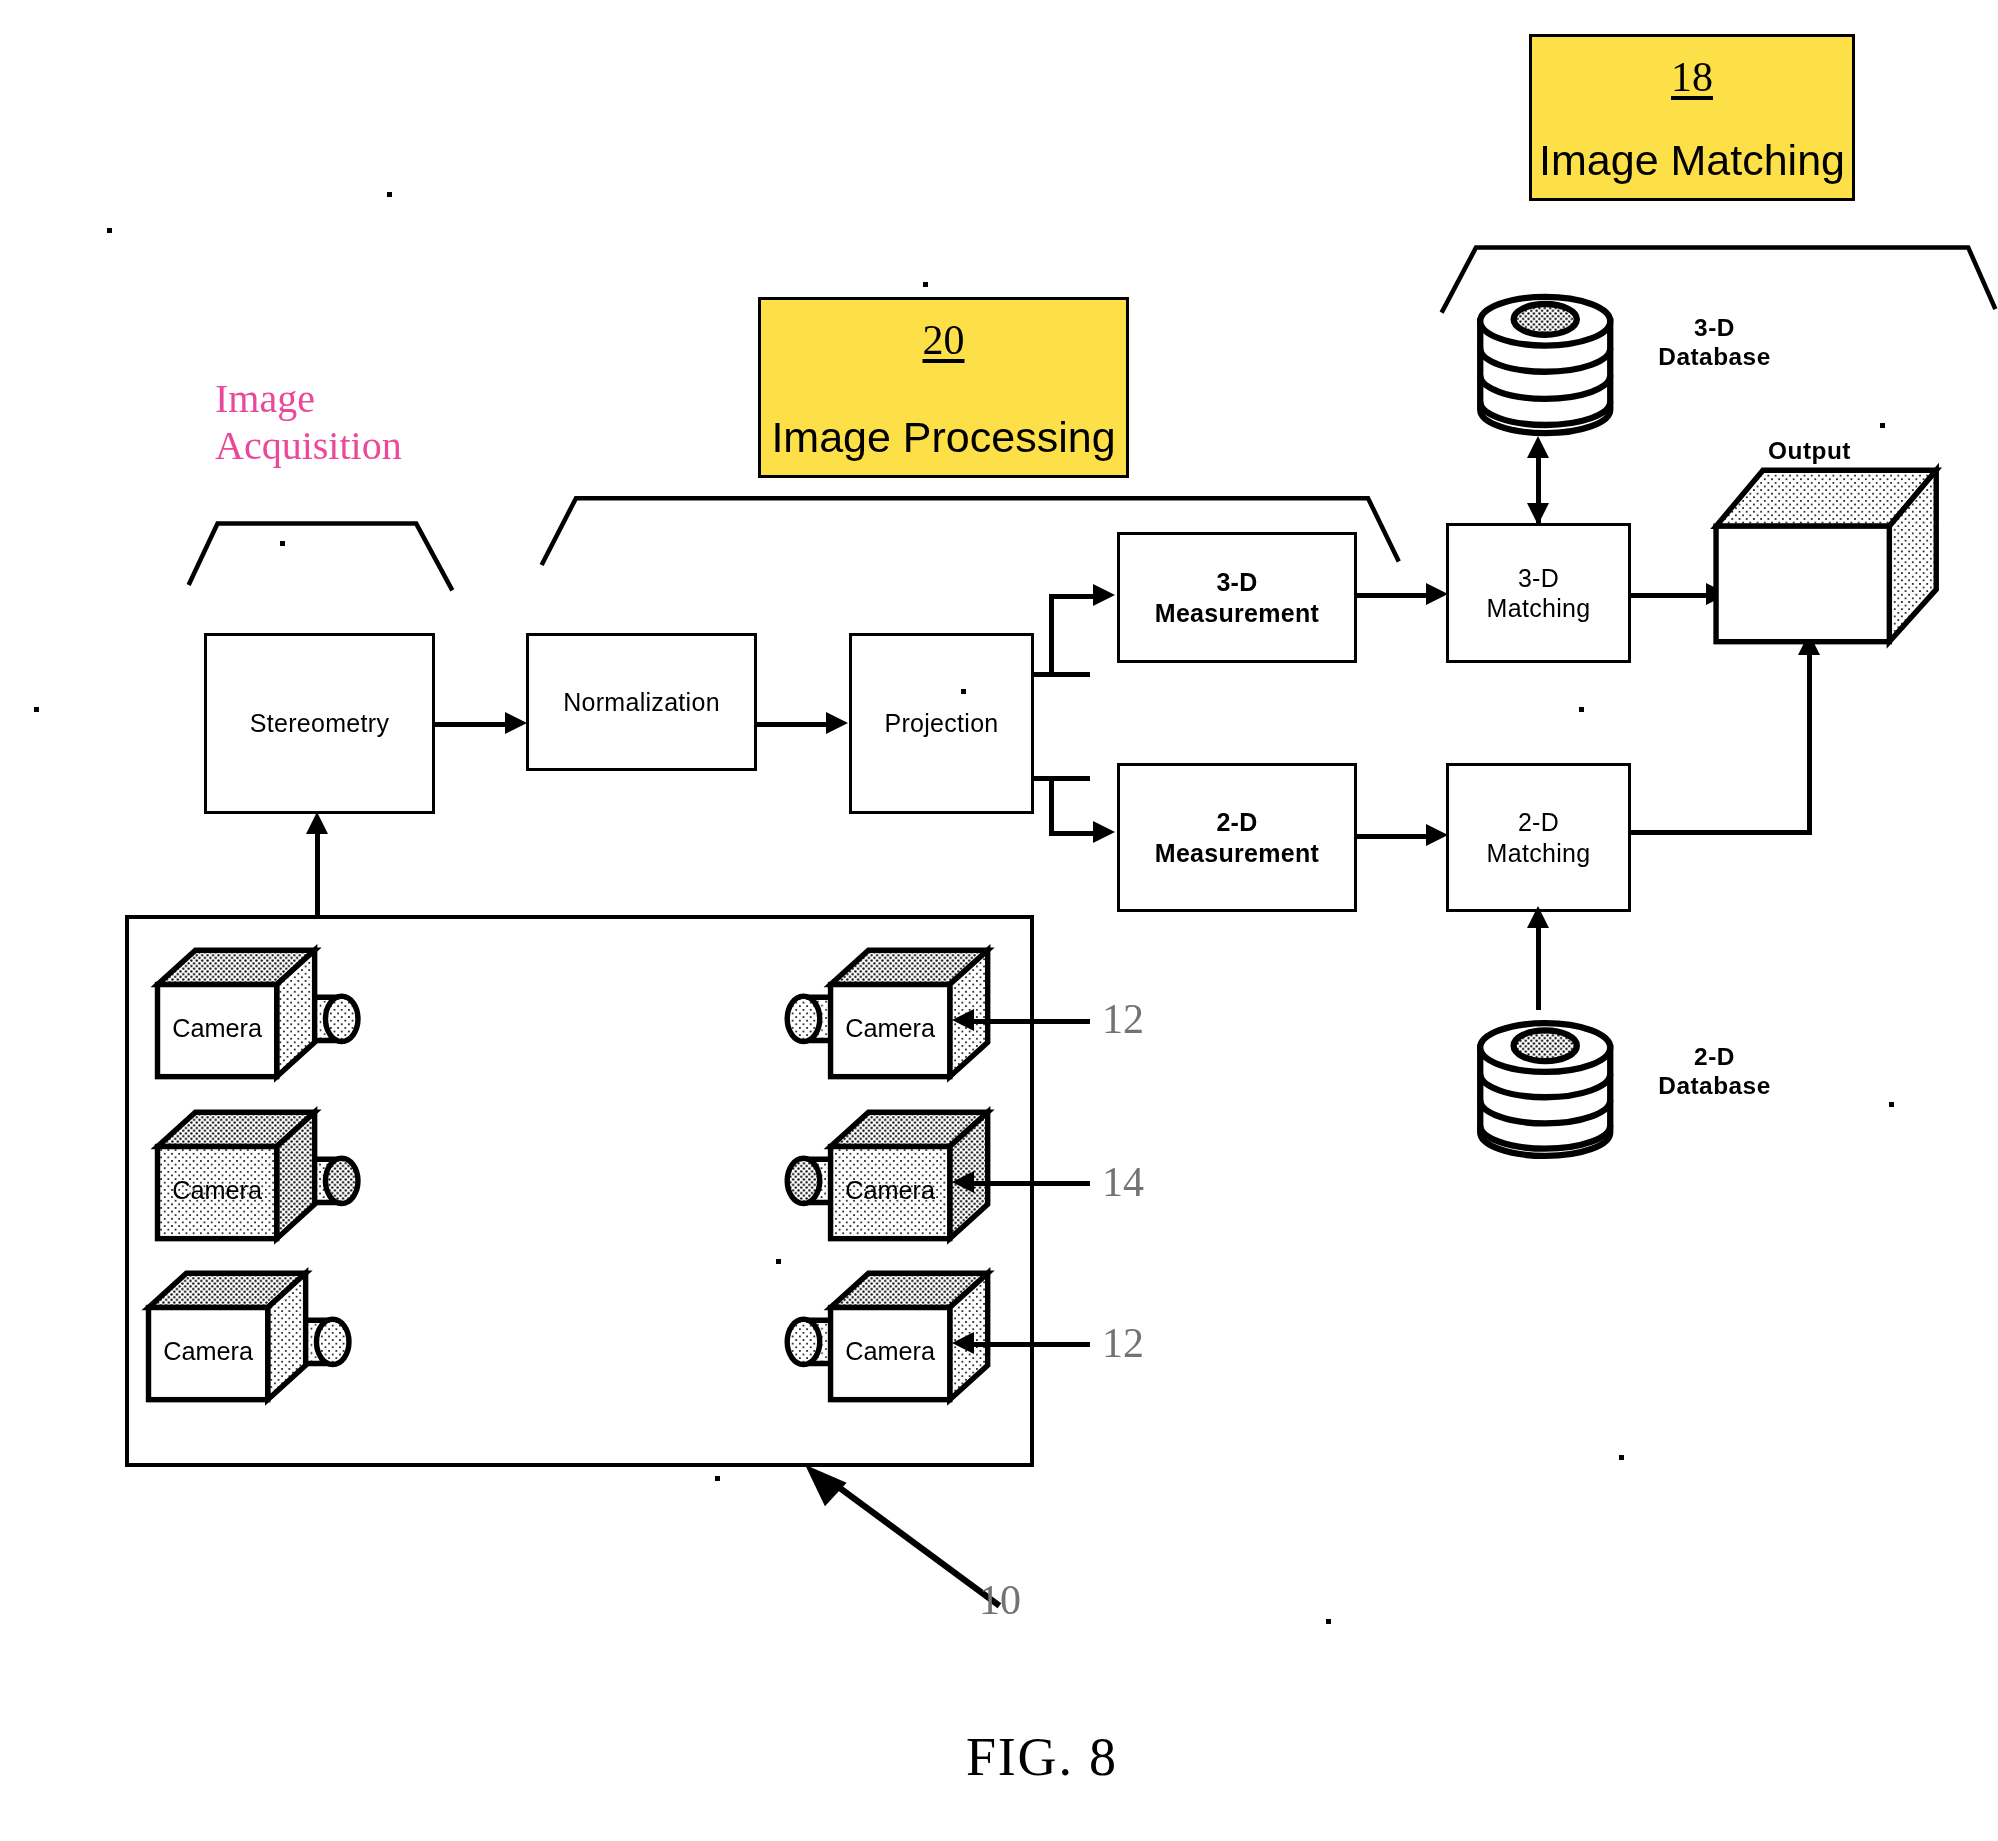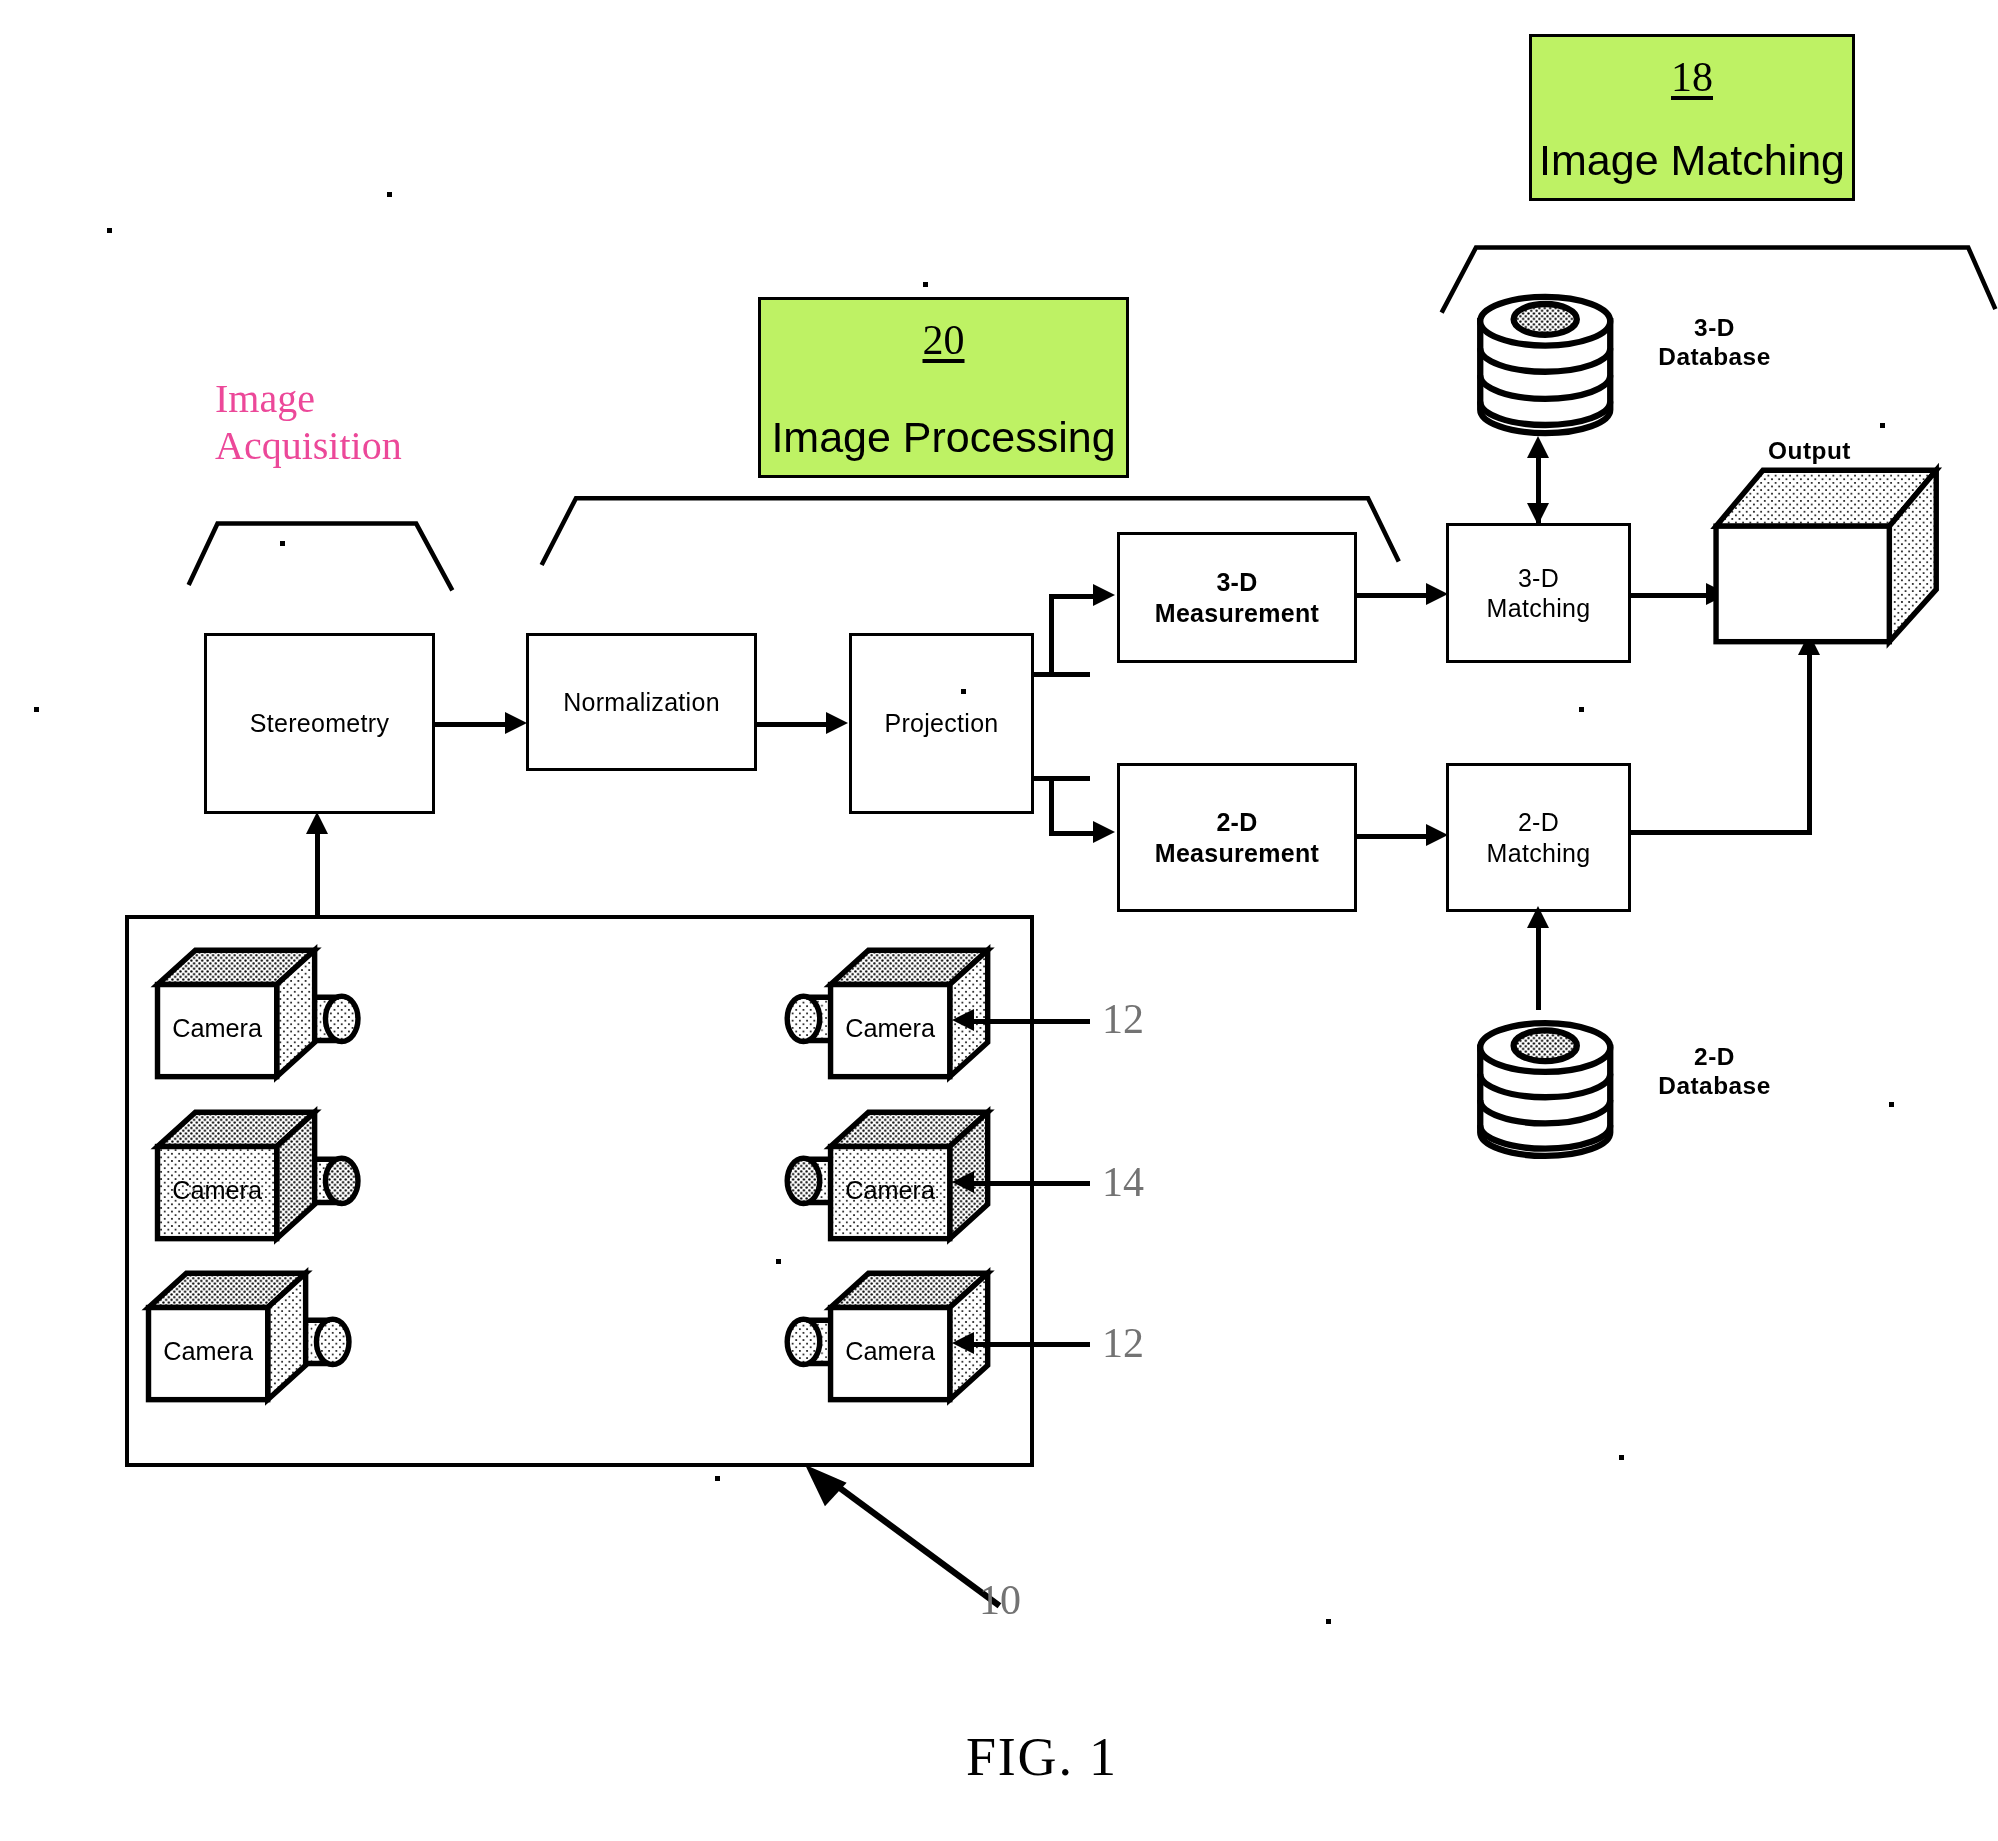--- a/index.html
+++ b/index.html
@@ -37,21 +37,21 @@
   .fig-caption {
     font-family: "Liberation Serif", serif;
     font-size: 54px;
     letter-spacing: 1.8px;
     color: #000;
   }
 
   
   .group-box {
     border: 3.6px solid #000;
-    background: #bef264;
+    background: #fde047;
     box-sizing: border-box;
     display: flex;
     flex-direction: column;
     align-items: center;
     justify-content: space-between;
     padding: 16.3px 9px 12.7px 9px;
   }
   .group-box .gnum {
     font-family: "Liberation Serif", serif;
     font-size: 42px;
@@ -340,21 +340,21 @@
 
   <div class="abs vline" style="left:315px; top:828px; height:90px;"></div>
   <div class="abs arrow-u" style="left:306px; top:812px;"></div>
 
   <svg class="abs" style="left:796px; top:1461px; width:217px; height:163px;" viewBox="0 0 240 180" width="217" height="163">
     <path d="M 225 160 L 38 22" fill="none" stroke="#000" stroke-width="7"></path>
     <path d="M 10 4 L 56 24 L 32 50 Z" fill="#000"></path>
   </svg>
   <div class="abs ref-num" style="left:979px; top:1576px;">10</div>
 
-  <div class="abs fig-caption" style="left:966px; top:1726px;">FIG. 1</div>
+  <div class="abs fig-caption" style="left:966px; top:1726px;">FIG. 8</div>
 
   <div class="abs scatter-dot" style="left:387px;  top:192px;"></div>
   <div class="abs scatter-dot" style="left:107px;  top:228px;"></div>
   <div class="abs scatter-dot" style="left:923px; top:282px;"></div>
   <div class="abs scatter-dot" style="left:34px;   top:707px;"></div>
   <div class="abs scatter-dot" style="left:280px;  top:541px;"></div>
   <div class="abs scatter-dot" style="left:961px; top:689px;"></div>
   <div class="abs scatter-dot" style="left:1880px; top:423px;"></div>
   <div class="abs scatter-dot" style="left:1579px; top:707px;"></div>
   <div class="abs scatter-dot" style="left:776px;  top:1259px;"></div>

